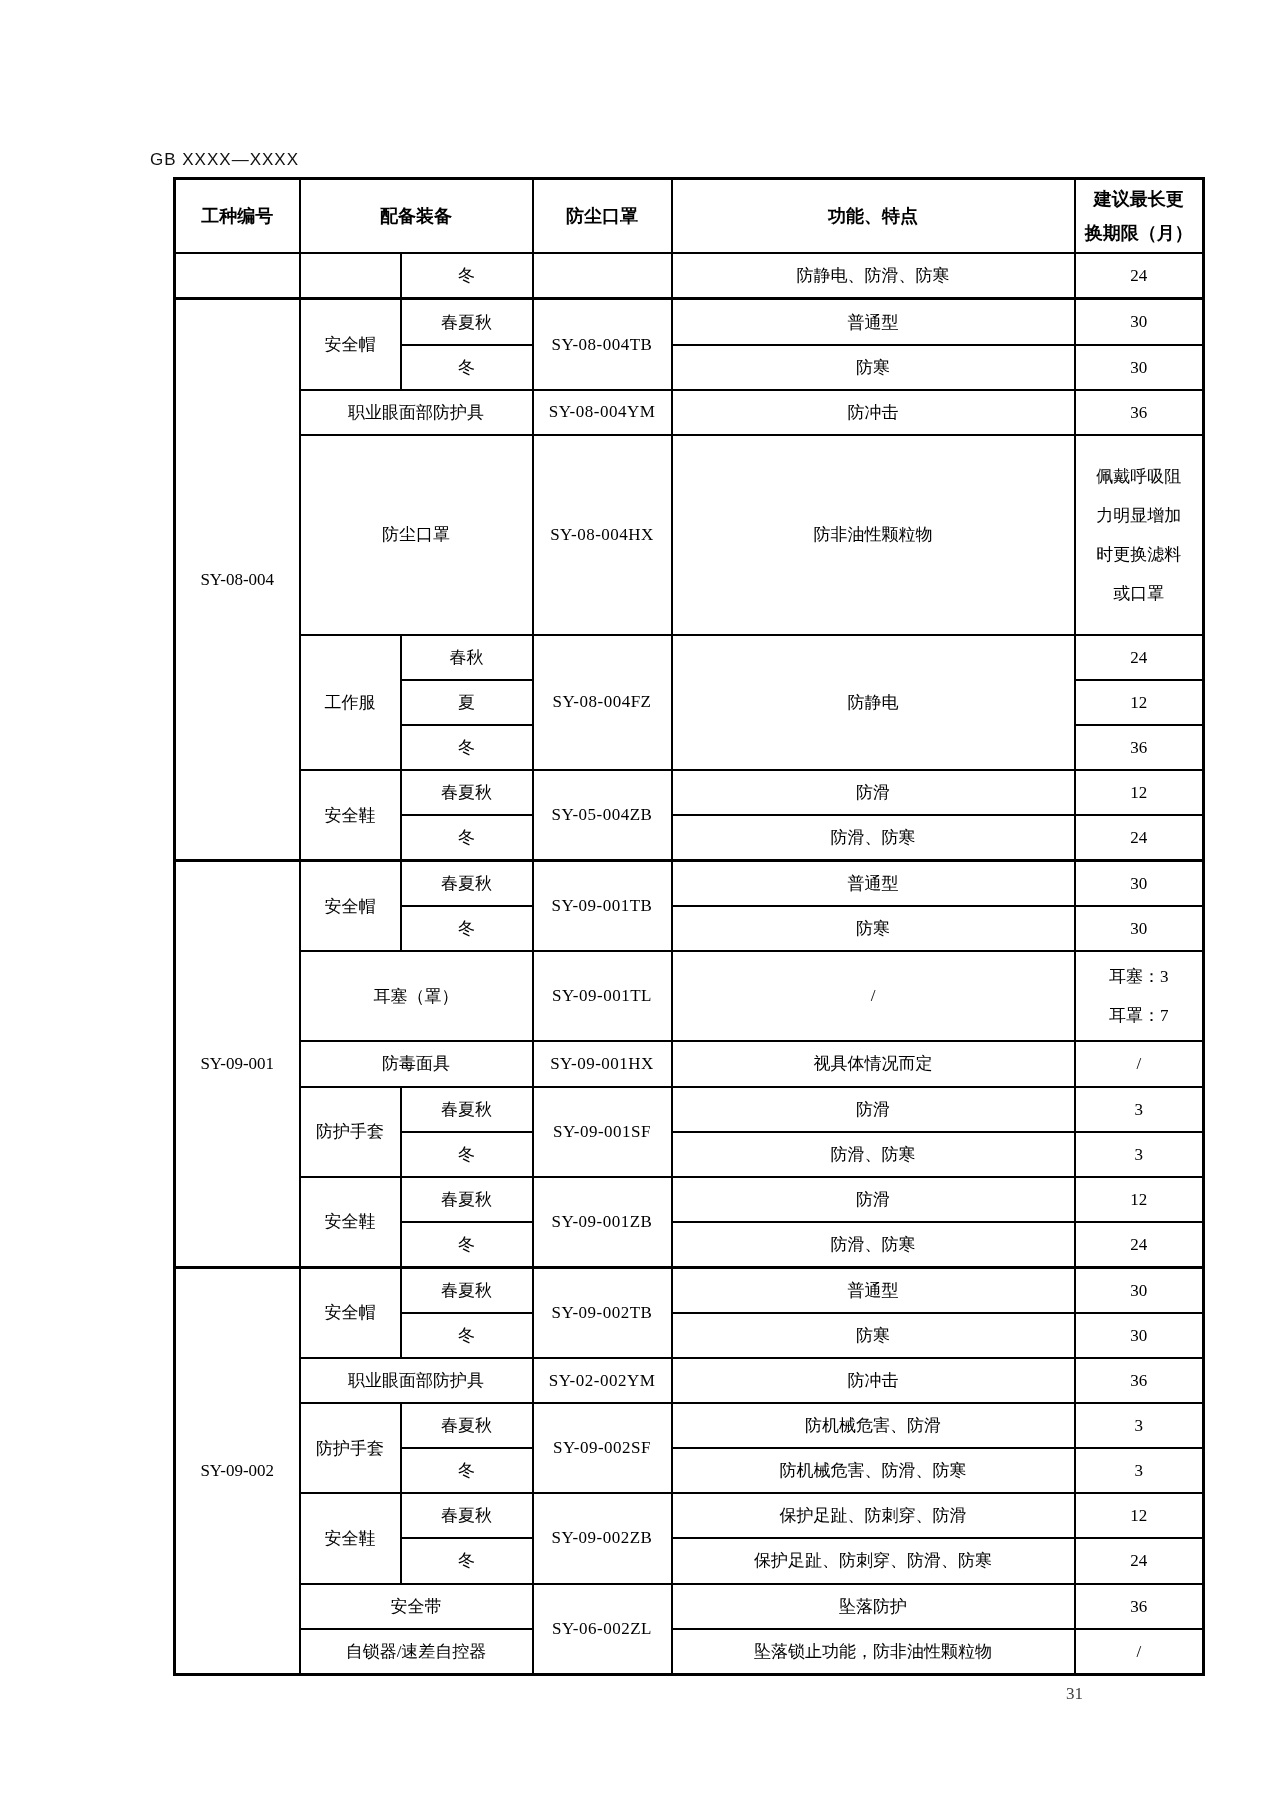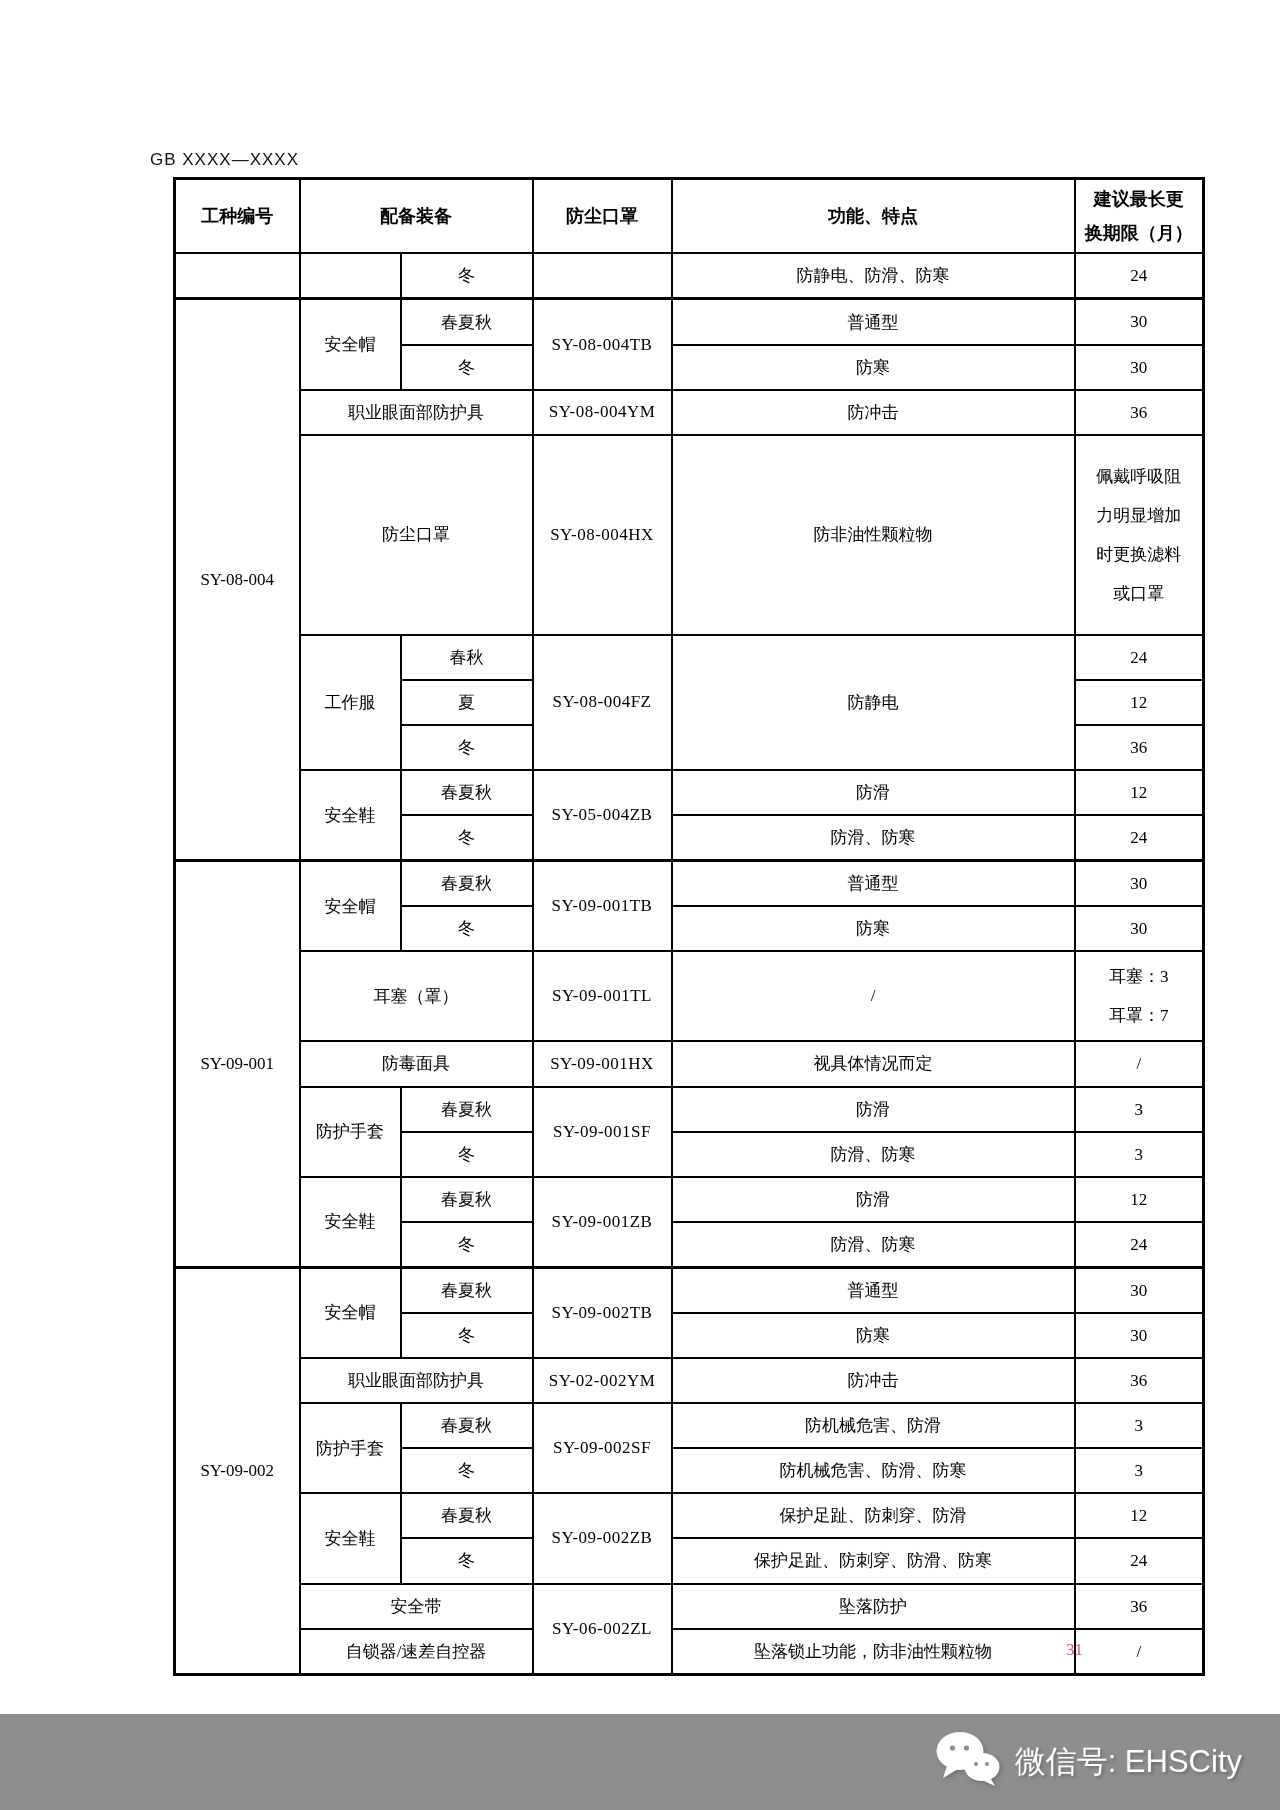--- a/index.html
+++ b/index.html
@@ -37,22 +37,22 @@
     font-size:18px;font-weight:bold;
     height:64px;
     white-space:pre-line;
     line-height:1.9;
   }
   tr.sep td{border-top:3px solid #000;}
   td.c-func{text-align:left;padding-left:12px;}
   td.c-period{white-space:pre-line;line-height:2.3;}
   td.c-id{letter-spacing:0.5px;}
   .page-number{
-    position:absolute;left:1066px;top:1640px;
-    font-size:17px;color:#ec4899;
+    position:absolute;left:1066px;top:1684px;
+    font-size:17px;color:#404040;
   }
   .footer-bar{
     position:absolute;left:0;top:1714px;
     width:1280px;height:96px;
     display:flex;align-items:center;justify-content:flex-end;
     box-sizing:border-box;padding-right:38px;
   }
   .wechat-watermark{
     display:flex;align-items:center;gap:14px;
     color:#ffffff;
@@ -254,31 +254,14 @@
         <tr style="height: 43px;">
           <td colspan="2" class="c-item">自锁器/速差自控器</td>
           <td class="c-func">坠落锁止功能，防非油性颗粒物</td>
           <td class="c-period">/</td>
         </tr>
       </tbody>
   </table>
 
   <div class="page-number">31</div>
 
-  <div class="footer-bar" style="background: rgb(142, 142, 142);">
-    <div class="wechat-watermark">
-      <span class="wechat-icon">
-        <svg width="66" height="56" viewBox="0 0 66 56">
-          <ellipse cx="25" cy="21" rx="23.5" ry="19" fill="#ffffff"></ellipse>
-          <path d="M12 36 L8 48 L23 39 Z" fill="#ffffff"></path>
-          <circle cx="17.5" cy="18" r="2.6" fill="#8e8e8e"></circle>
-          <circle cx="31.5" cy="18" r="2.6" fill="#8e8e8e"></circle>
-          <ellipse cx="47" cy="37" rx="17.5" ry="14" fill="#ffffff"></ellipse>
-          <path d="M56 49 L60 56 L49 51 Z" fill="#ffffff"></path>
-          <circle cx="41" cy="34" r="2.1" fill="#8e8e8e"></circle>
-          <circle cx="52" cy="34" r="2.1" fill="#8e8e8e"></circle>
-        </svg>
-      </span>
-      <span>微信号: EHSCity</span>
-    </div>
-  </div>
 
 </div>
 
 </body></html>

